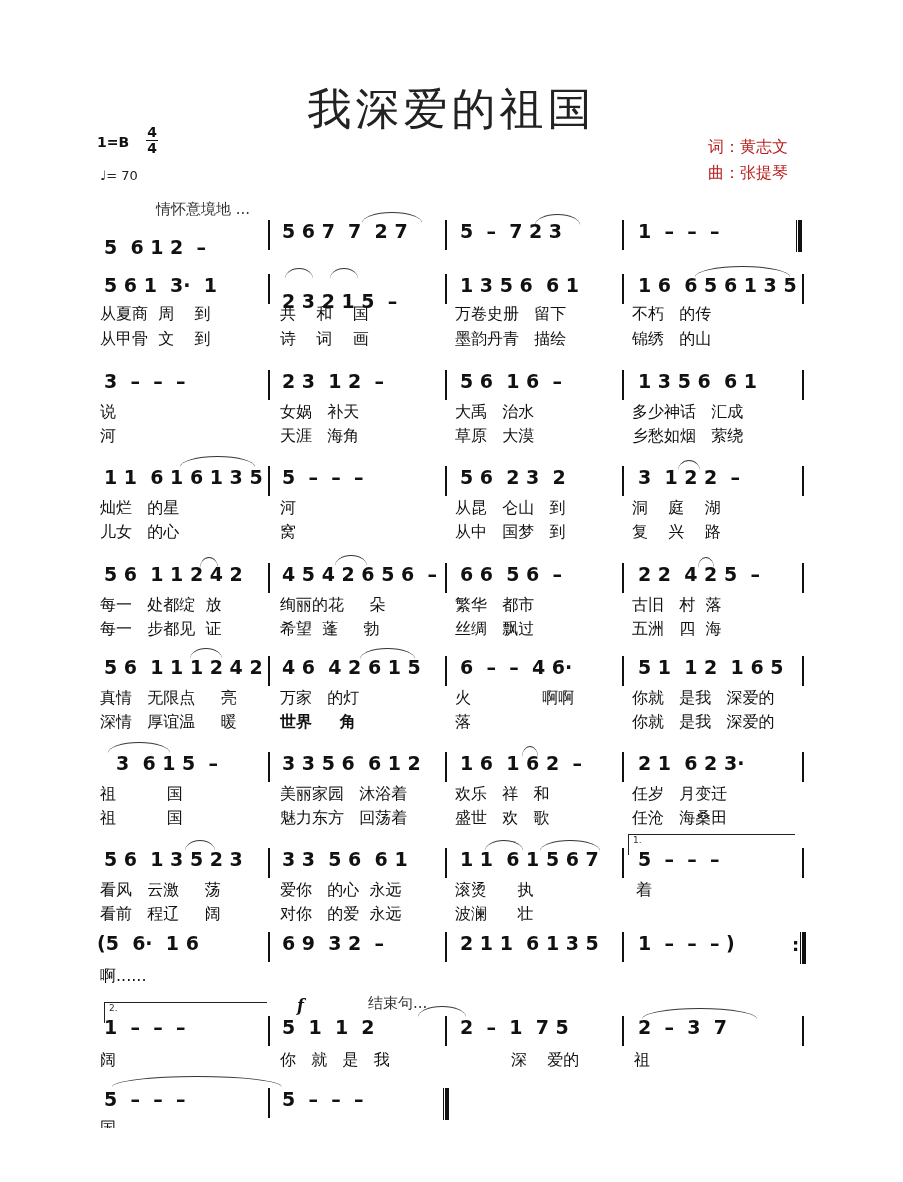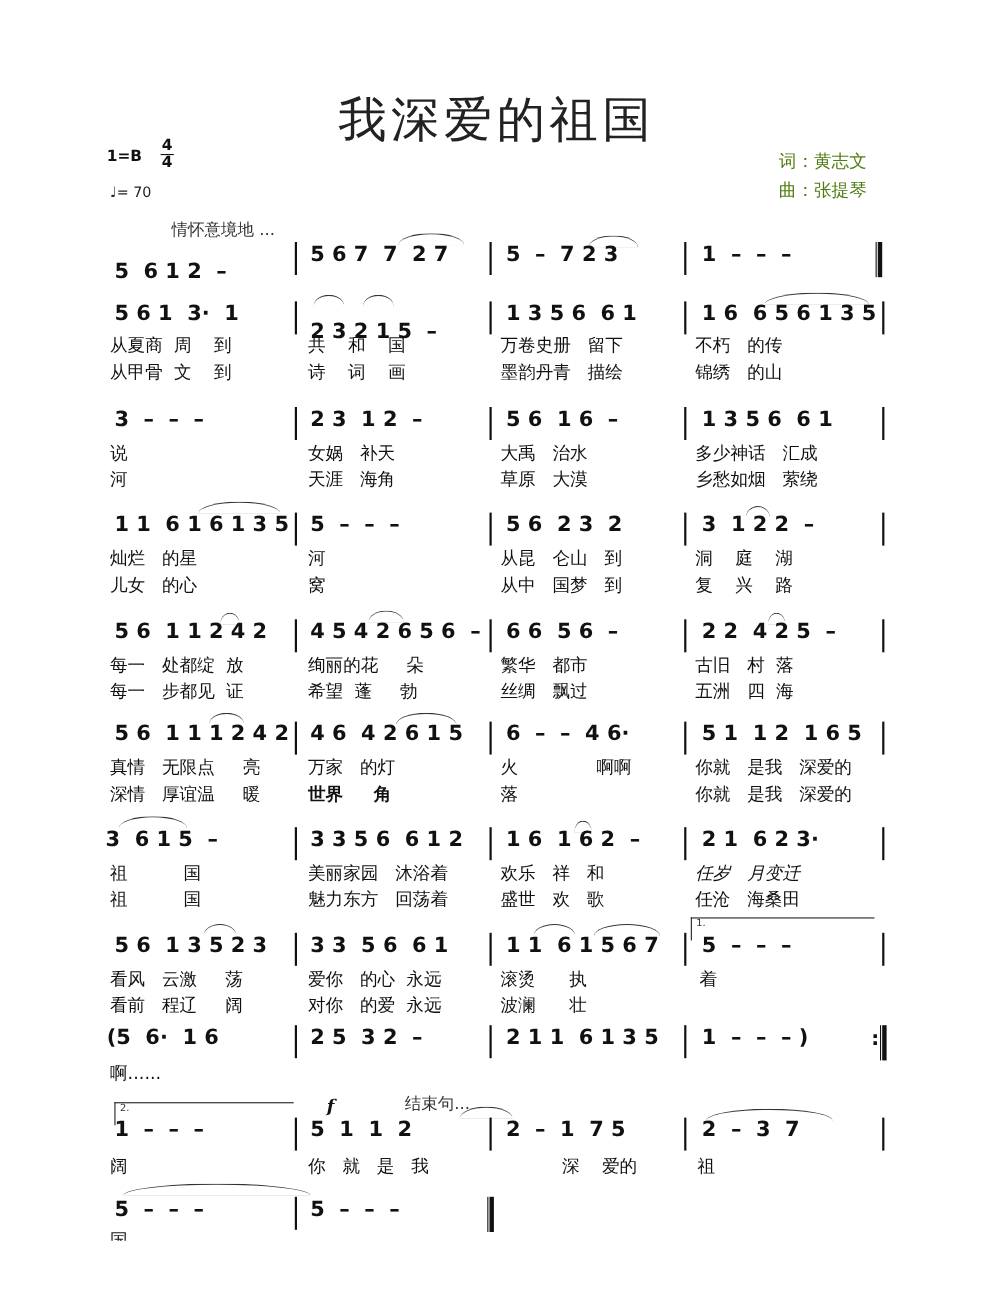--- a/index.html
+++ b/index.html
@@ -2,21 +2,21 @@
 <html><head>
 <meta charset="utf-8">
 <style>
   html, body { margin: 0; padding: 0; background: #ffffff; }
   body { width: 903px; height: 1182px; position: relative; overflow: hidden; color: #111; font-family: "DejaVu Sans", sans-serif; }
   .title { position: absolute; left: 0; width: 903px; top: 80px; text-align: center; font-family: "DejaVu Serif", serif; font-size: 44px; letter-spacing: 4px; color: #222; }
   .key { position: absolute; left: 97px; top: 134px; font-size: 14px; font-weight: bold; }
   .ts { position: absolute; left: 146px; top: 125px; font-size: 14px; font-weight: bold; line-height: 15px; text-align: center; }
   .ts .line { border-top: 1.5px solid #111; width: 12px; margin: 0 auto; }
   .tempo { position: absolute; left: 100px; top: 168px; font-size: 13px; color: #222; }
-  .credits { position: absolute; left: 708px; top: 134px; font-size: 16px; color: #4d7c0f; line-height: 26px; }
+  .credits { position: absolute; left: 708px; top: 134px; font-size: 16px; color: #b91c1c; line-height: 26px; }
   .expr { position: absolute; font-size: 15px; color: #333; }
   .row { position: absolute; left: 0; width: 903px; }
   .notes { position: absolute; top: 0; height: 30px; font-size: 19px; font-weight: bold; white-space: pre; letter-spacing: 0; }
   .lyric { position: absolute; font-size: 16px; color: #111; white-space: pre; }
   .bar { position: absolute; width: 1.5px; background: #111; height: 30px; }
   .dbar { position: absolute; height: 32px; width: 6px; border-left: 1.5px solid #111; border-right: 4px solid #111; box-sizing: border-box; }
   .rep { position: absolute; font-size: 18px; font-weight: bold; }
   .volta { position: absolute; border-top: 1.2px solid #222; border-left: 1.2px solid #222; height: 20px; font-size: 9px; padding-left: 4px; color: #333; }
   .slur { position: absolute; border-top: 1.2px solid #333; border-radius: 50% 50% 0 0 / 100% 100% 0 0; height: 10px; }
   .dyn { position: absolute; font-family: "DejaVu Serif", serif; font-style: italic; font-weight: bold; font-size: 16px; }
@@ -150,34 +150,34 @@
   <div class="lyric" style="left:280px;top:32px;">万家   的灯</div>
   <div class="lyric" style="left:455px;top:32px;">火              啊啊</div>
   <div class="lyric" style="left:632px;top:32px;">你就   是我   深爱的</div>
   <div class="lyric" style="left:100px;top:56px;">深情   厚谊温     暖</div>
   <div class="lyric" style="left:280px;top:56px;font-weight:bold;">世界     角</div>
   <div class="lyric" style="left:455px;top:56px;">落</div>
   <div class="lyric" style="left:632px;top:56px;">你就   是我   深爱的</div>
 </div>
 
 <div class="row" style="top:752px;">
-  <div class="notes" style="left:96px;text-align:right;">3  6 1 5  –</div>
+  <div class="notes" style="left:116px;text-align:right;">3  6 1 5  –</div>
   <div class="slur" style="left:108px;top:-10px;width:62px;"></div>
   <div class="bar" style="left:268px;"></div>
   <div class="notes" style="left:282px;">3 3 5 6  6 1 2</div>
   <div class="bar" style="left:445px;"></div>
   <div class="notes" style="left:460px;">1 6  1 6 2  –</div>
   <div class="slur" style="left:522px;top:-6px;width:16px;"></div>
   <div class="bar" style="left:622px;"></div>
   <div class="notes" style="left:638px;">2 1  6 2 3·</div>
   <div class="bar" style="left:802px;"></div>
   <div class="lyric" style="left:100px;top:32px;">祖          国</div>
   <div class="lyric" style="left:280px;top:32px;">美丽家园   沐浴着</div>
   <div class="lyric" style="left:455px;top:32px;">欢乐   祥   和</div>
-  <div class="lyric" style="left:632px;top:32px;font-style:italic;">任岁   月变迁</div>
+  <div class="lyric" style="left:632px;top:32px;">任岁   月变迁</div>
   <div class="lyric" style="left:100px;top:56px;">祖          国</div>
   <div class="lyric" style="left:280px;top:56px;">魅力东方   回荡着</div>
   <div class="lyric" style="left:455px;top:56px;">盛世   欢   歌</div>
   <div class="lyric" style="left:632px;top:56px;">任沧   海桑田</div>
 </div>
 
 <div class="row" style="top:848px;">
   <div class="notes" style="left:104px;">5 6  1 3 5 2 3</div>
   <div class="slur" style="left:185px;top:-8px;width:30px;"></div>
   <div class="bar" style="left:268px;"></div>
@@ -195,21 +195,21 @@
   <div class="lyric" style="left:455px;top:32px;">滚烫      执</div>
   <div class="lyric" style="left:636px;top:32px;">着</div>
   <div class="lyric" style="left:100px;top:56px;">看前   程辽     阔</div>
   <div class="lyric" style="left:280px;top:56px;">对你   的爱  永远</div>
   <div class="lyric" style="left:455px;top:56px;">波澜      壮</div>
 </div>
 
 <div class="row" style="top:932px;">
   <div class="notes" style="left:97px;">(5  6·  1 6</div>
   <div class="bar" style="left:268px;"></div>
-  <div class="notes" style="left:282px;">2 5  3 2  –</div>
+  <div class="notes" style="left:282px;">6 9  3 2  –</div>
   <div class="bar" style="left:445px;"></div>
   <div class="notes" style="left:460px;">2 1 1  6 1 3 5</div>
   <div class="bar" style="left:622px;"></div>
   <div class="notes" style="left:638px;">1  –  –  – )</div>
   <div class="rep" style="left:792px;top:2px;">:</div>
   <div class="dbar" style="left:800px;"></div>
   <div class="lyric" style="left:100px;top:34px;">啊......</div>
 </div>
 
 <div class="row" style="top:1016px;">

